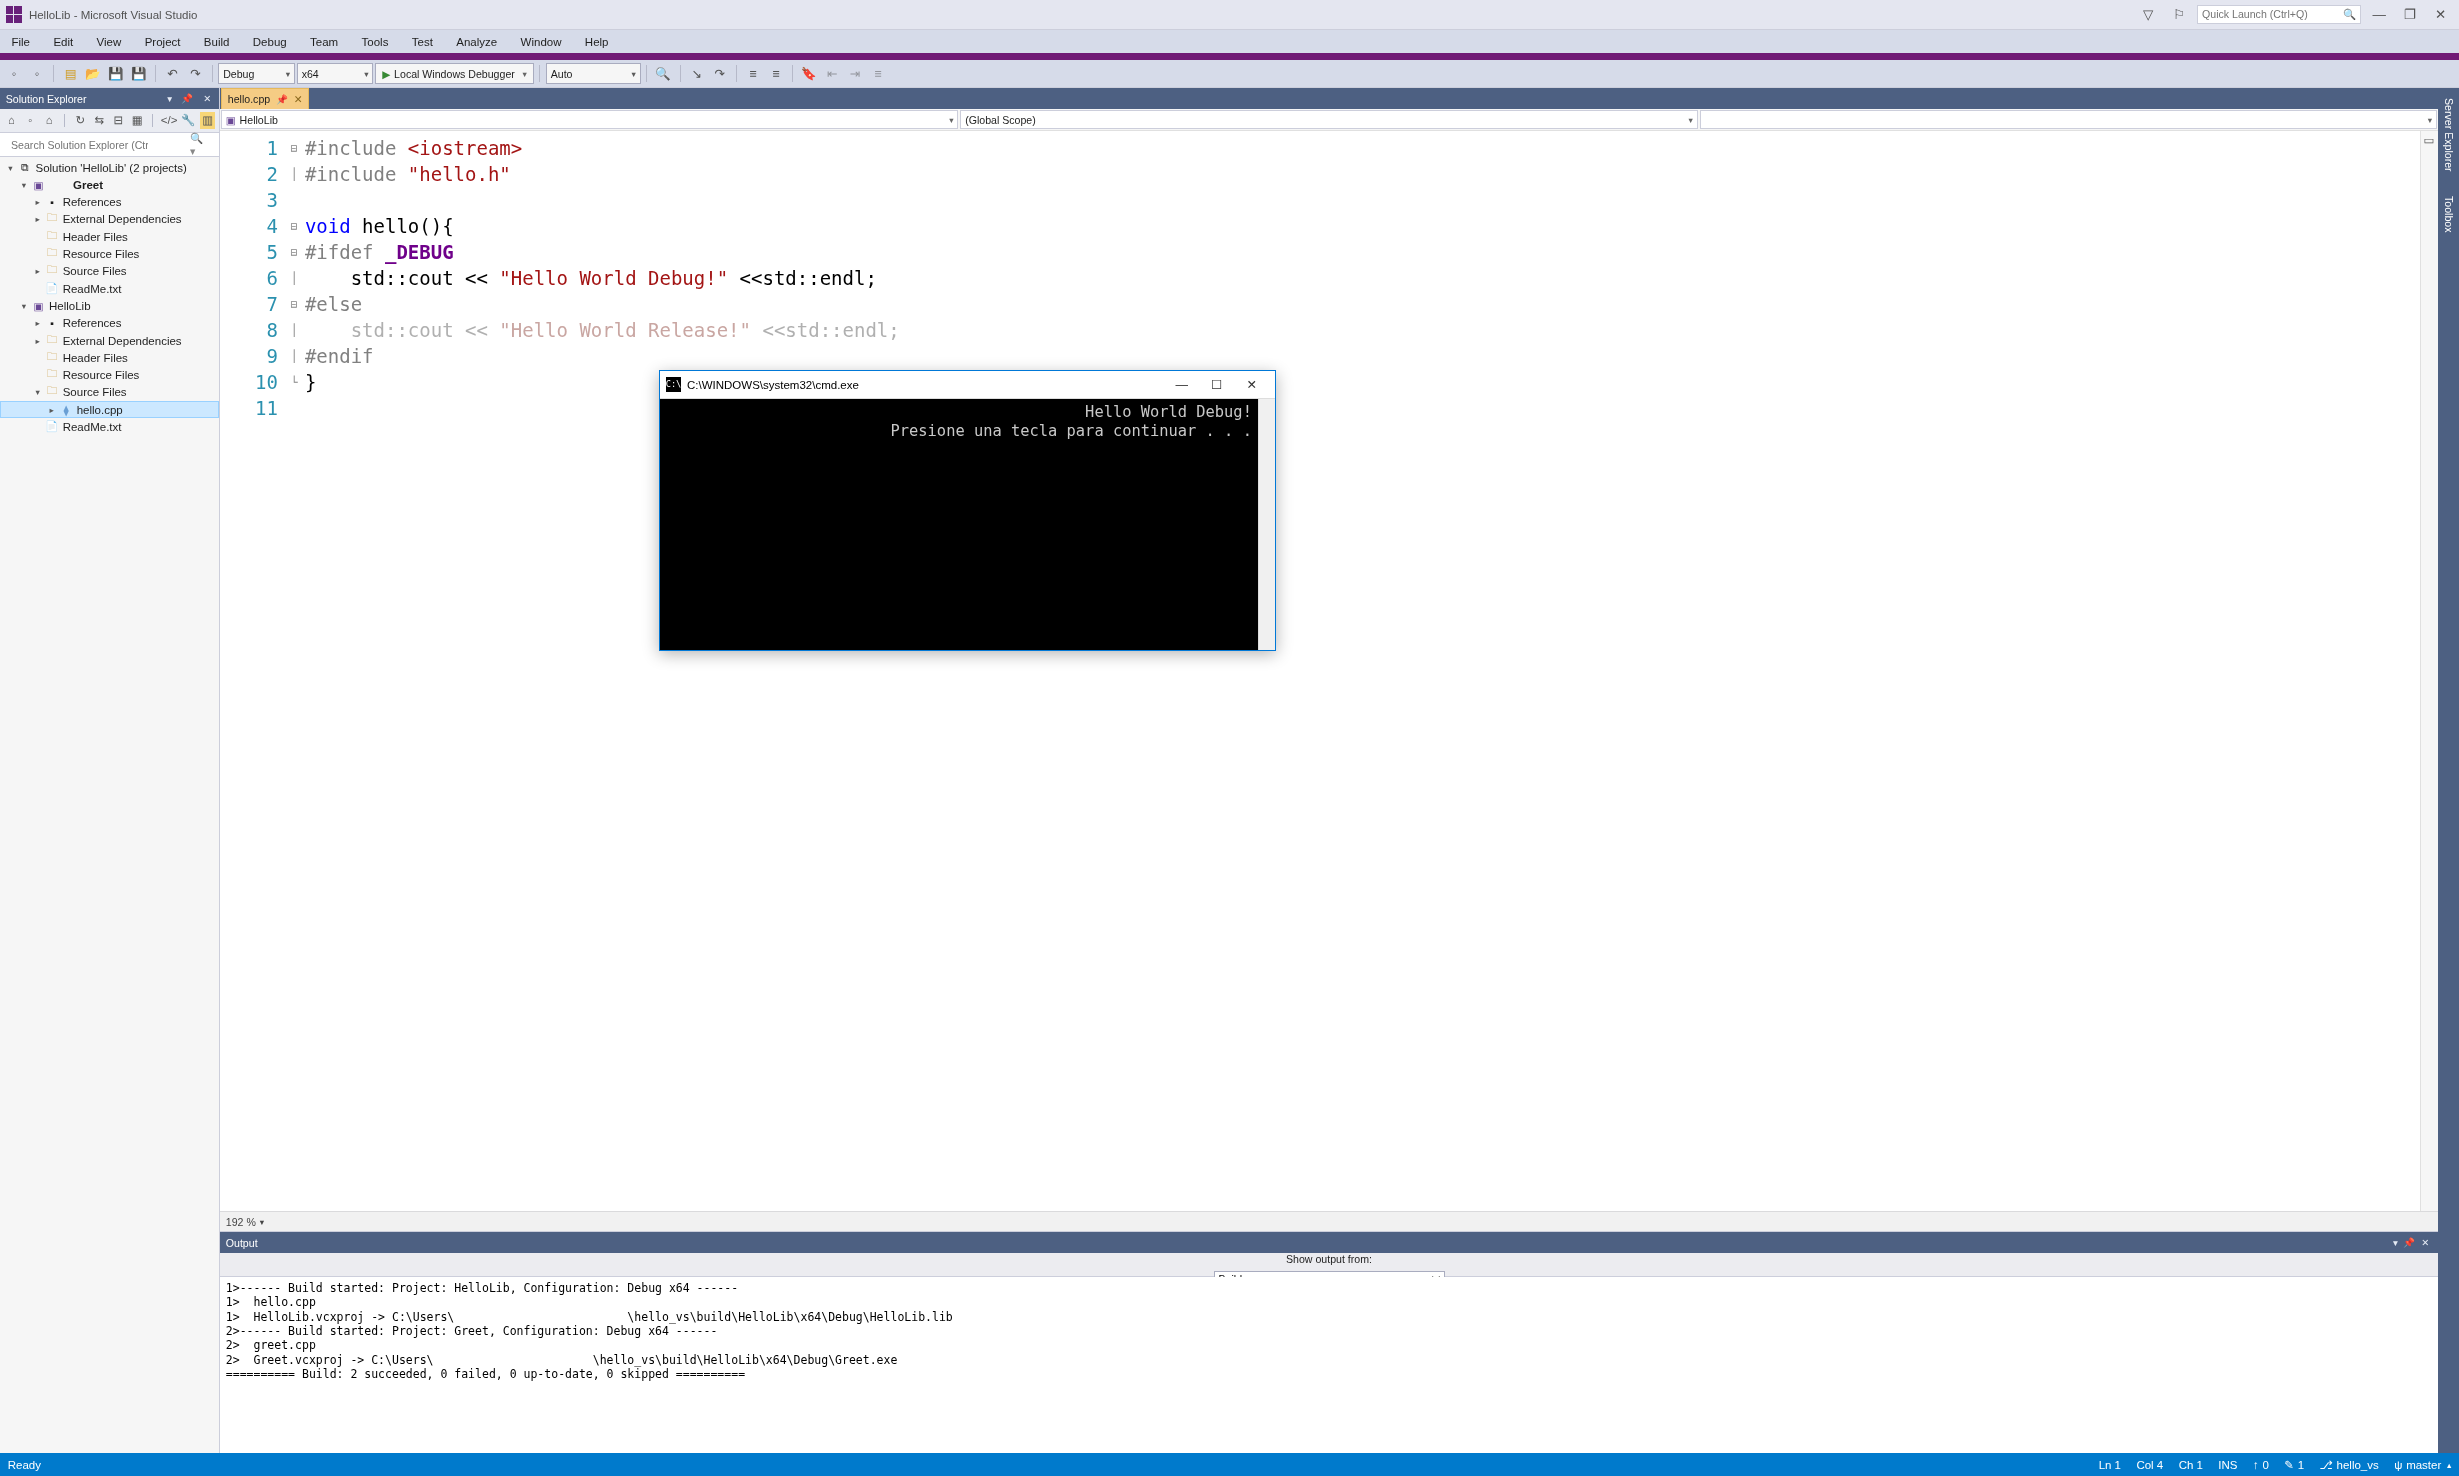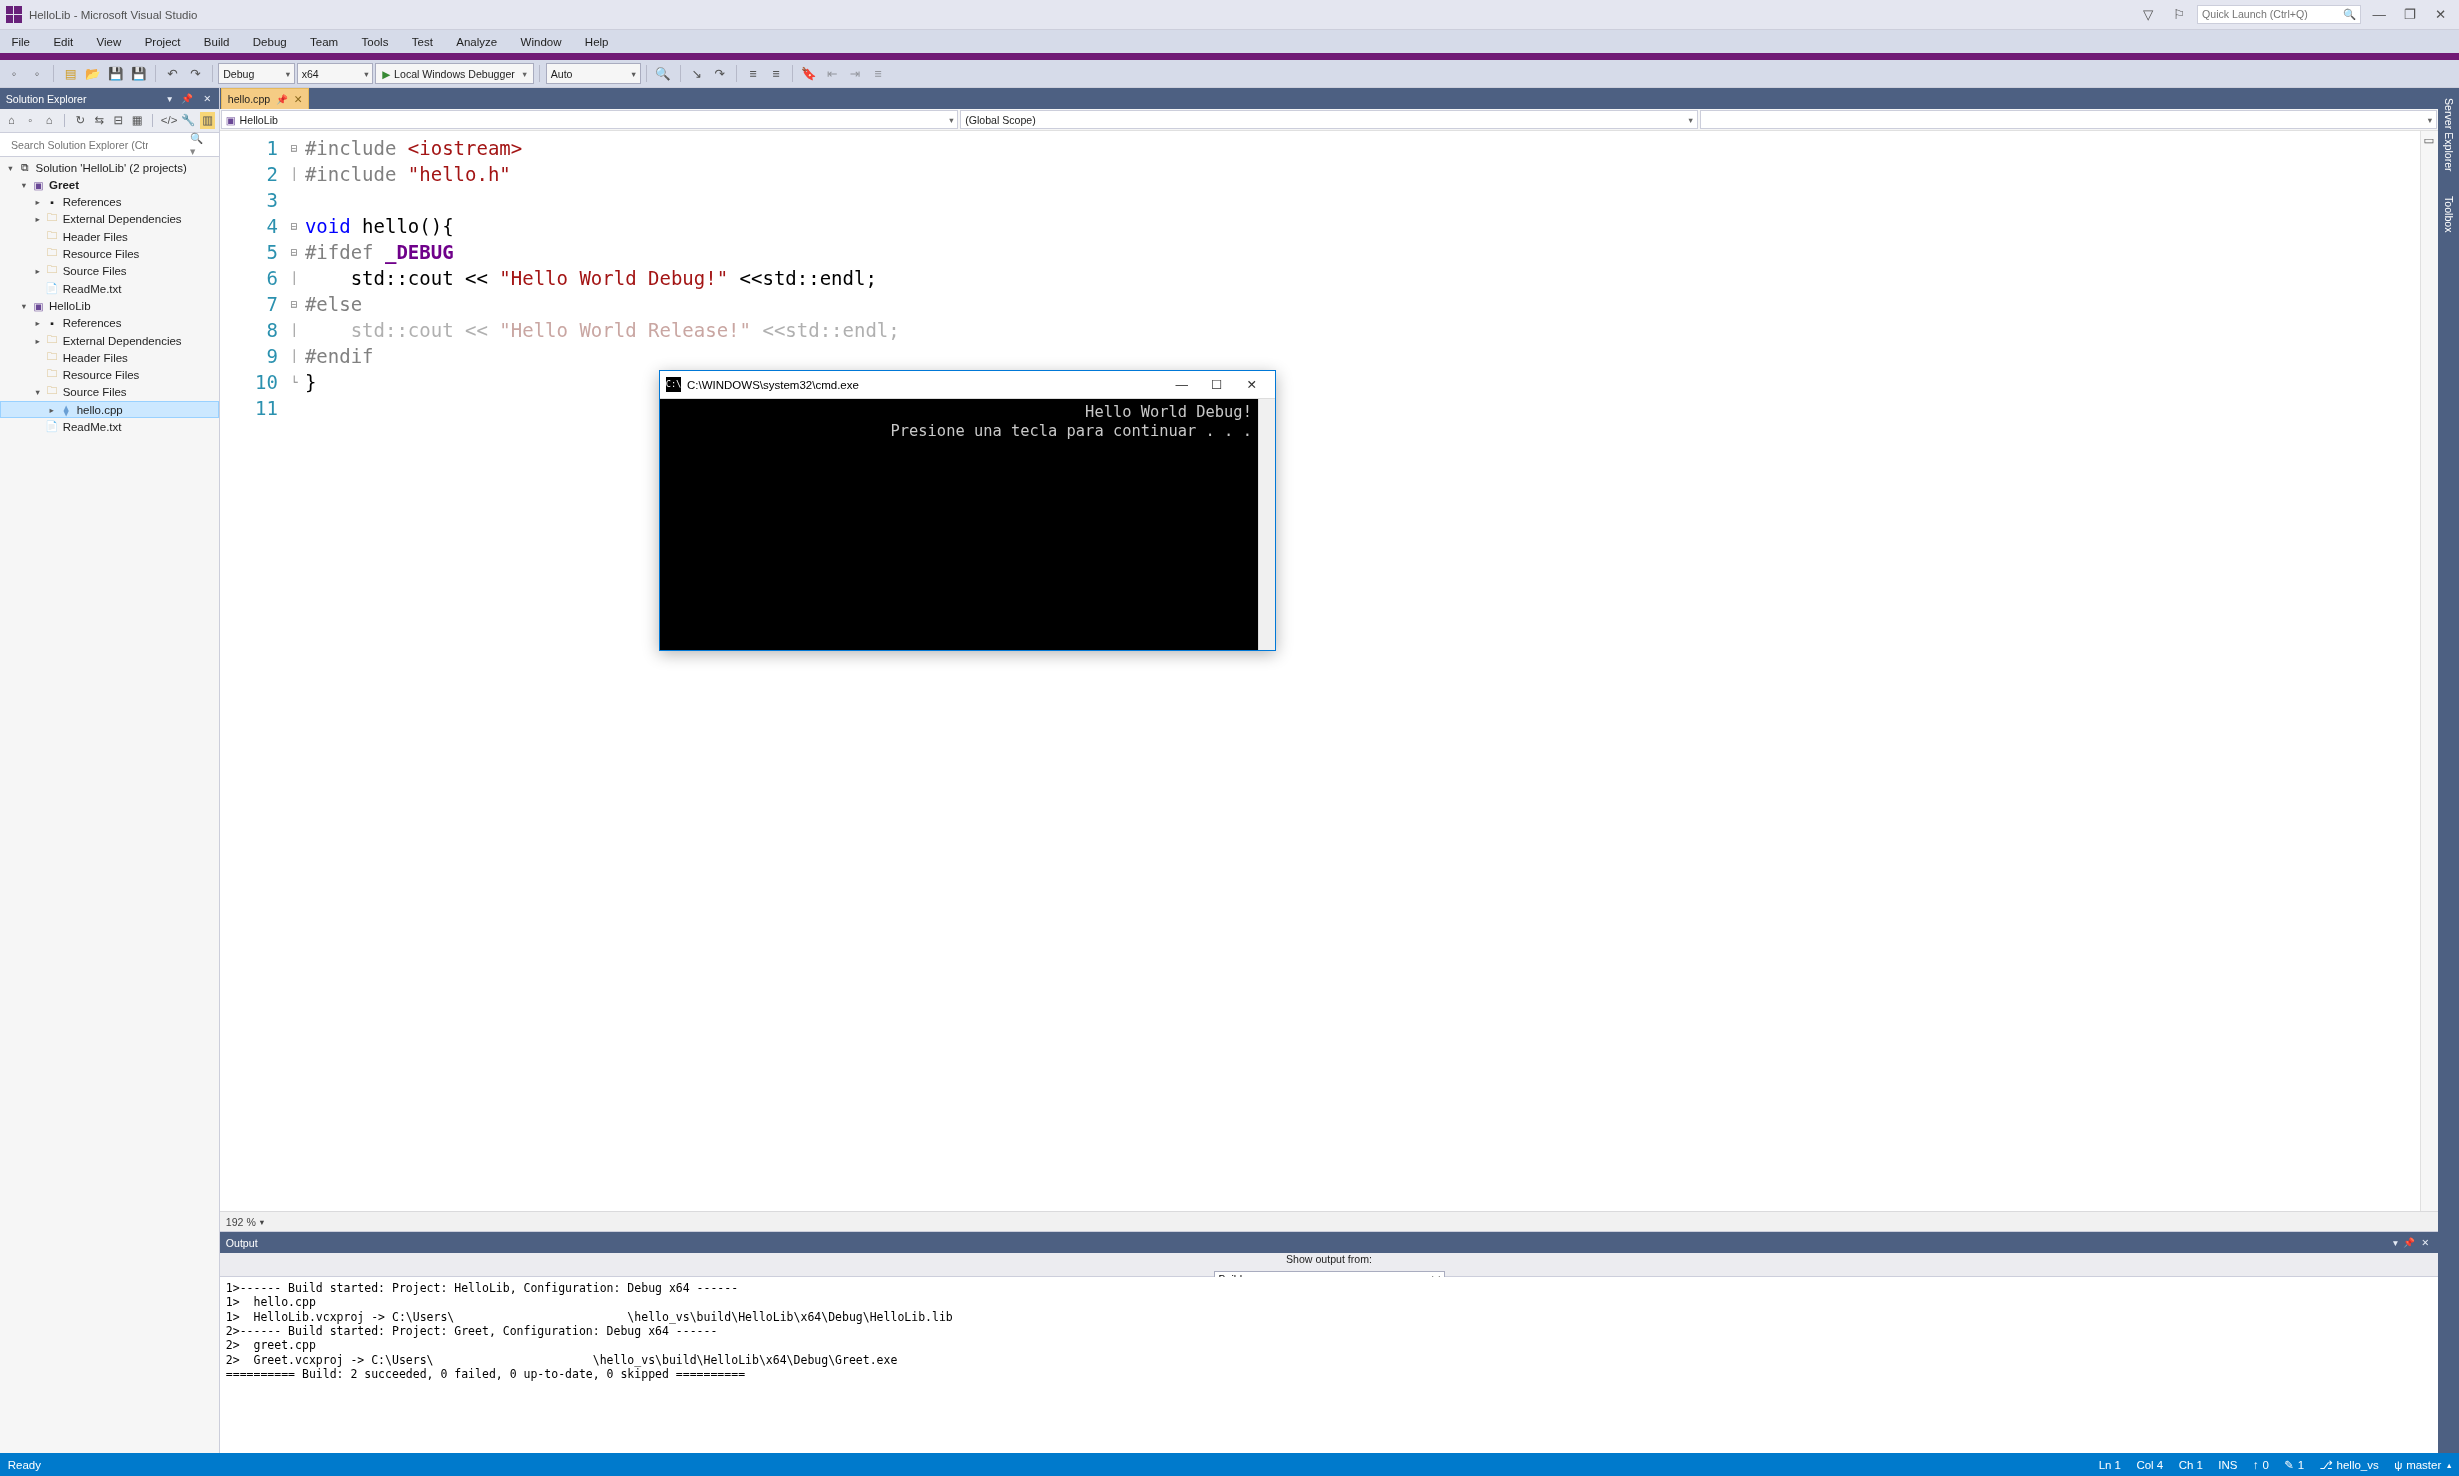--- a/index.html
+++ b/index.html
@@ -33,21 +33,21 @@
 .panel-tools .pt{width:17.3px;height:17.3px;display:flex;align-items:center;justify-content:center;color:#555;font-size:11.5px;}
 .searchbox{height:23px;border-bottom:1px solid #CCCEDB;display:flex;align-items:center;padding:0 9px;background:#fff;gap:40px;}
 .searchbox input{border:0;flex:1;font-size:10.6px;color:#6D6D6D;outline:none;background:transparent;}
 .tree{flex:1;overflow:auto;background:#F6F6F6;font-size:11.5px;padding:1.9px 0;}
 .tn{display:flex;align-items:center;height:17.3px;padding-right:3.8px;white-space:nowrap;}
 .tn .tw{width:13.4px;display:inline-flex;justify-content:center;color:#595959;font-size:8.6px;}
 .tn .ico{width:15.4px;height:13.4px;display:inline-flex;align-items:center;justify-content:center;font-size:10.6px;margin-right:2.9px;}
 .lv0{padding-left:3.8px;} .lv1{padding-left:17.3px;} .lv2{padding-left:31px;} .lv3{padding-left:44px;}
 .tn.sel{background:#CCE8FF;border:1px solid #99D1FF;box-sizing:border-box;height:17.3px;}
 .tn .txt{color:#1E1E1E;}
-.tn.bold .txt{font-weight:bold;}
+.tn.bold .txt{font-weight:bold;margin-left:24px;}
 
 .righttabs{width:21px;background:#4D6082;display:flex;flex-direction:column;align-items:center;padding-top:5.8px;gap:17.3px;}
 .righttabs .vt{writing-mode:vertical-rl;color:#fff;font-size:10.6px;padding:3.8px 1.9px;}
 
 .center{flex:1;display:flex;flex-direction:column;min-width:0;background:#fff;}
 .file-tabs{height:21px;background:#4D6082;display:flex;align-items:flex-end;padding-left:1px;}
 .file-tab{height:20px;background:#F5CC84;border:1px solid #E5B95C;border-bottom:0;display:flex;align-items:center;padding:0 5.8px;font-size:10.6px;gap:5.8px;}
 .file-tab .pin{color:#A07828;font-size:9.6px;}
 .file-tab .x{color:#8C6A1F;font-size:10.6px;}
 .nav-dd-row{height:21px;background:#F6F6F6;border-bottom:1px solid #E0E0E0;display:flex;}

